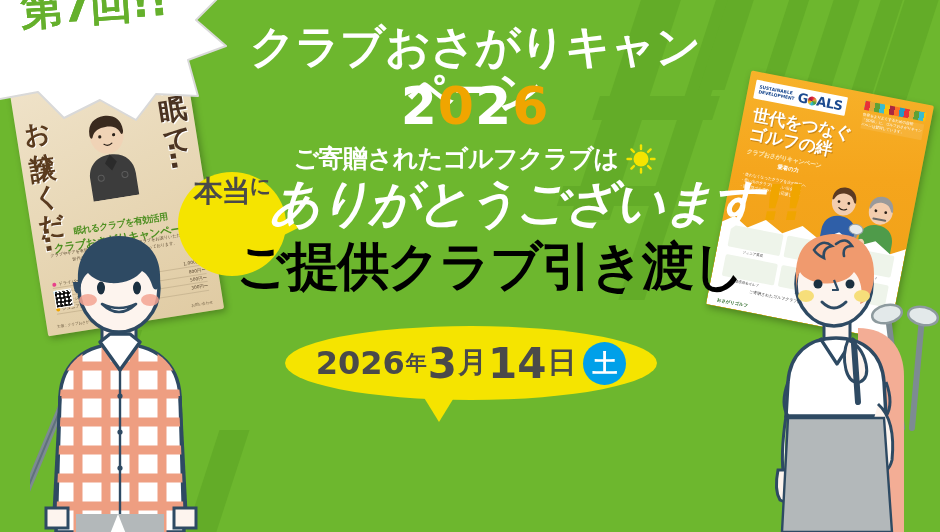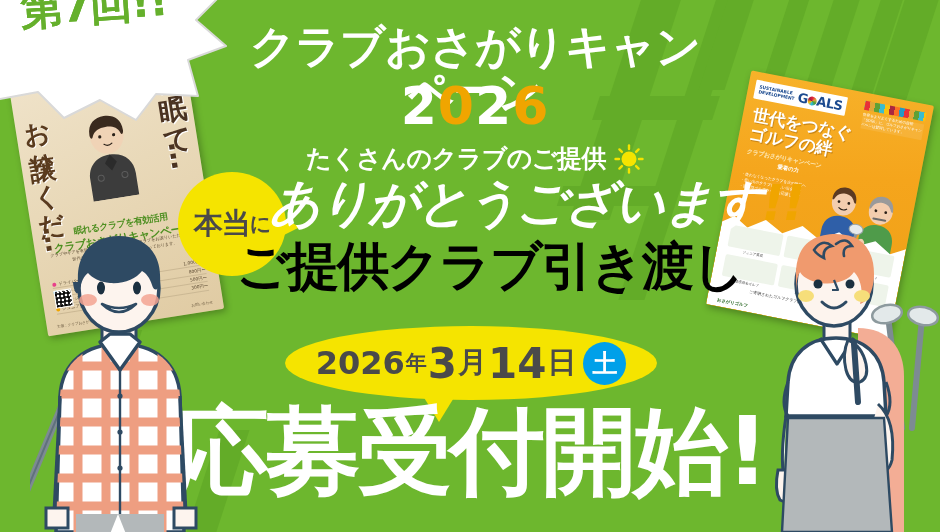--- a/index.html
+++ b/index.html
@@ -257,21 +257,21 @@
   }
   #honto-bubble .tail {
     position:absolute; right:-14px; top:44px;
     width:0; height:0;
     border-top:11px solid transparent;
     border-bottom:11px solid transparent;
     border-left:22px solid #F5E400;
   }
   #honto-bubble .label {
     position:absolute; inset:0;
-    display:flex; align-items:center; justify-content:center;
+    display:flex; justify-content:center;
     font-size:29px; font-weight:bold; color:#4a4a4a;
     letter-spacing:-1px;
   }
   #honto-bubble .label .sm { font-size:21px; }
 
   #thanks-line {
     left:270px; top:178px; width:560px;
     font-size:50px; font-weight:bold; color:#ffffff;
     letter-spacing:-2px; line-height:1;
     white-space:nowrap;
@@ -489,21 +489,21 @@
     <div id="burst-label">第7回!!</div>
   </div>
 
   <div class="abs" id="title-main">クラブおさがりキャンペーン</div>
 
   <div class="abs" id="title-year">
     <span>2</span><span class="hl">0</span><span>2</span><span class="hl">6</span>
   </div>
 
   <div class="abs" id="title-sub-row">
-    <span id="title-sub">たくさんのクラブのご提供</span>
+    <span id="title-sub">ご寄贈されたゴルフクラブは</span>
     <span id="sun-icon">
       <svg viewBox="0 0 30 30" xmlns="http://www.w3.org/2000/svg">
         <circle cx="15" cy="15" r="7.5" fill="#F5E400"></circle>
         <g stroke="#F5E400" stroke-width="2.4" stroke-linecap="round">
           <line x1="15" y1="1.5" x2="15" y2="5"></line>
           <line x1="15" y1="25" x2="15" y2="28.5"></line>
           <line x1="1.5" y1="15" x2="5" y2="15"></line>
           <line x1="25" y1="15" x2="28.5" y2="15"></line>
           <line x1="5.4" y1="5.4" x2="7.9" y2="7.9"></line>
           <line x1="22.1" y1="22.1" x2="24.6" y2="24.6"></line>
@@ -536,21 +536,20 @@
       <span class="y">2026</span>
       <span class="u1">年</span>
       <span class="m">3</span>
       <span class="u2">月</span>
       <span class="d">14</span>
       <span class="u3">日</span>
       <span class="dow">土</span>
     </div>
   </div>
 
-  <div class="abs" id="cta-line">応募受付開始!</div>
 
   <div class="abs" id="char-left">
     <svg viewBox="0 0 182 296" xmlns="http://www.w3.org/2000/svg">
 
       <g>
         <path d="M40 150 L-18 290" stroke="#7d8b92" stroke-width="7" stroke-linecap="round"></path>
         <path d="M40 150 L-18 290" stroke="#4d6170" stroke-width="2" stroke-linecap="round" opacity=".6"></path>
       </g>
 
       <path d="M72 86h34v32H72z" fill="#fdf4ee" stroke="#2E4A63" stroke-width="3"></path>

